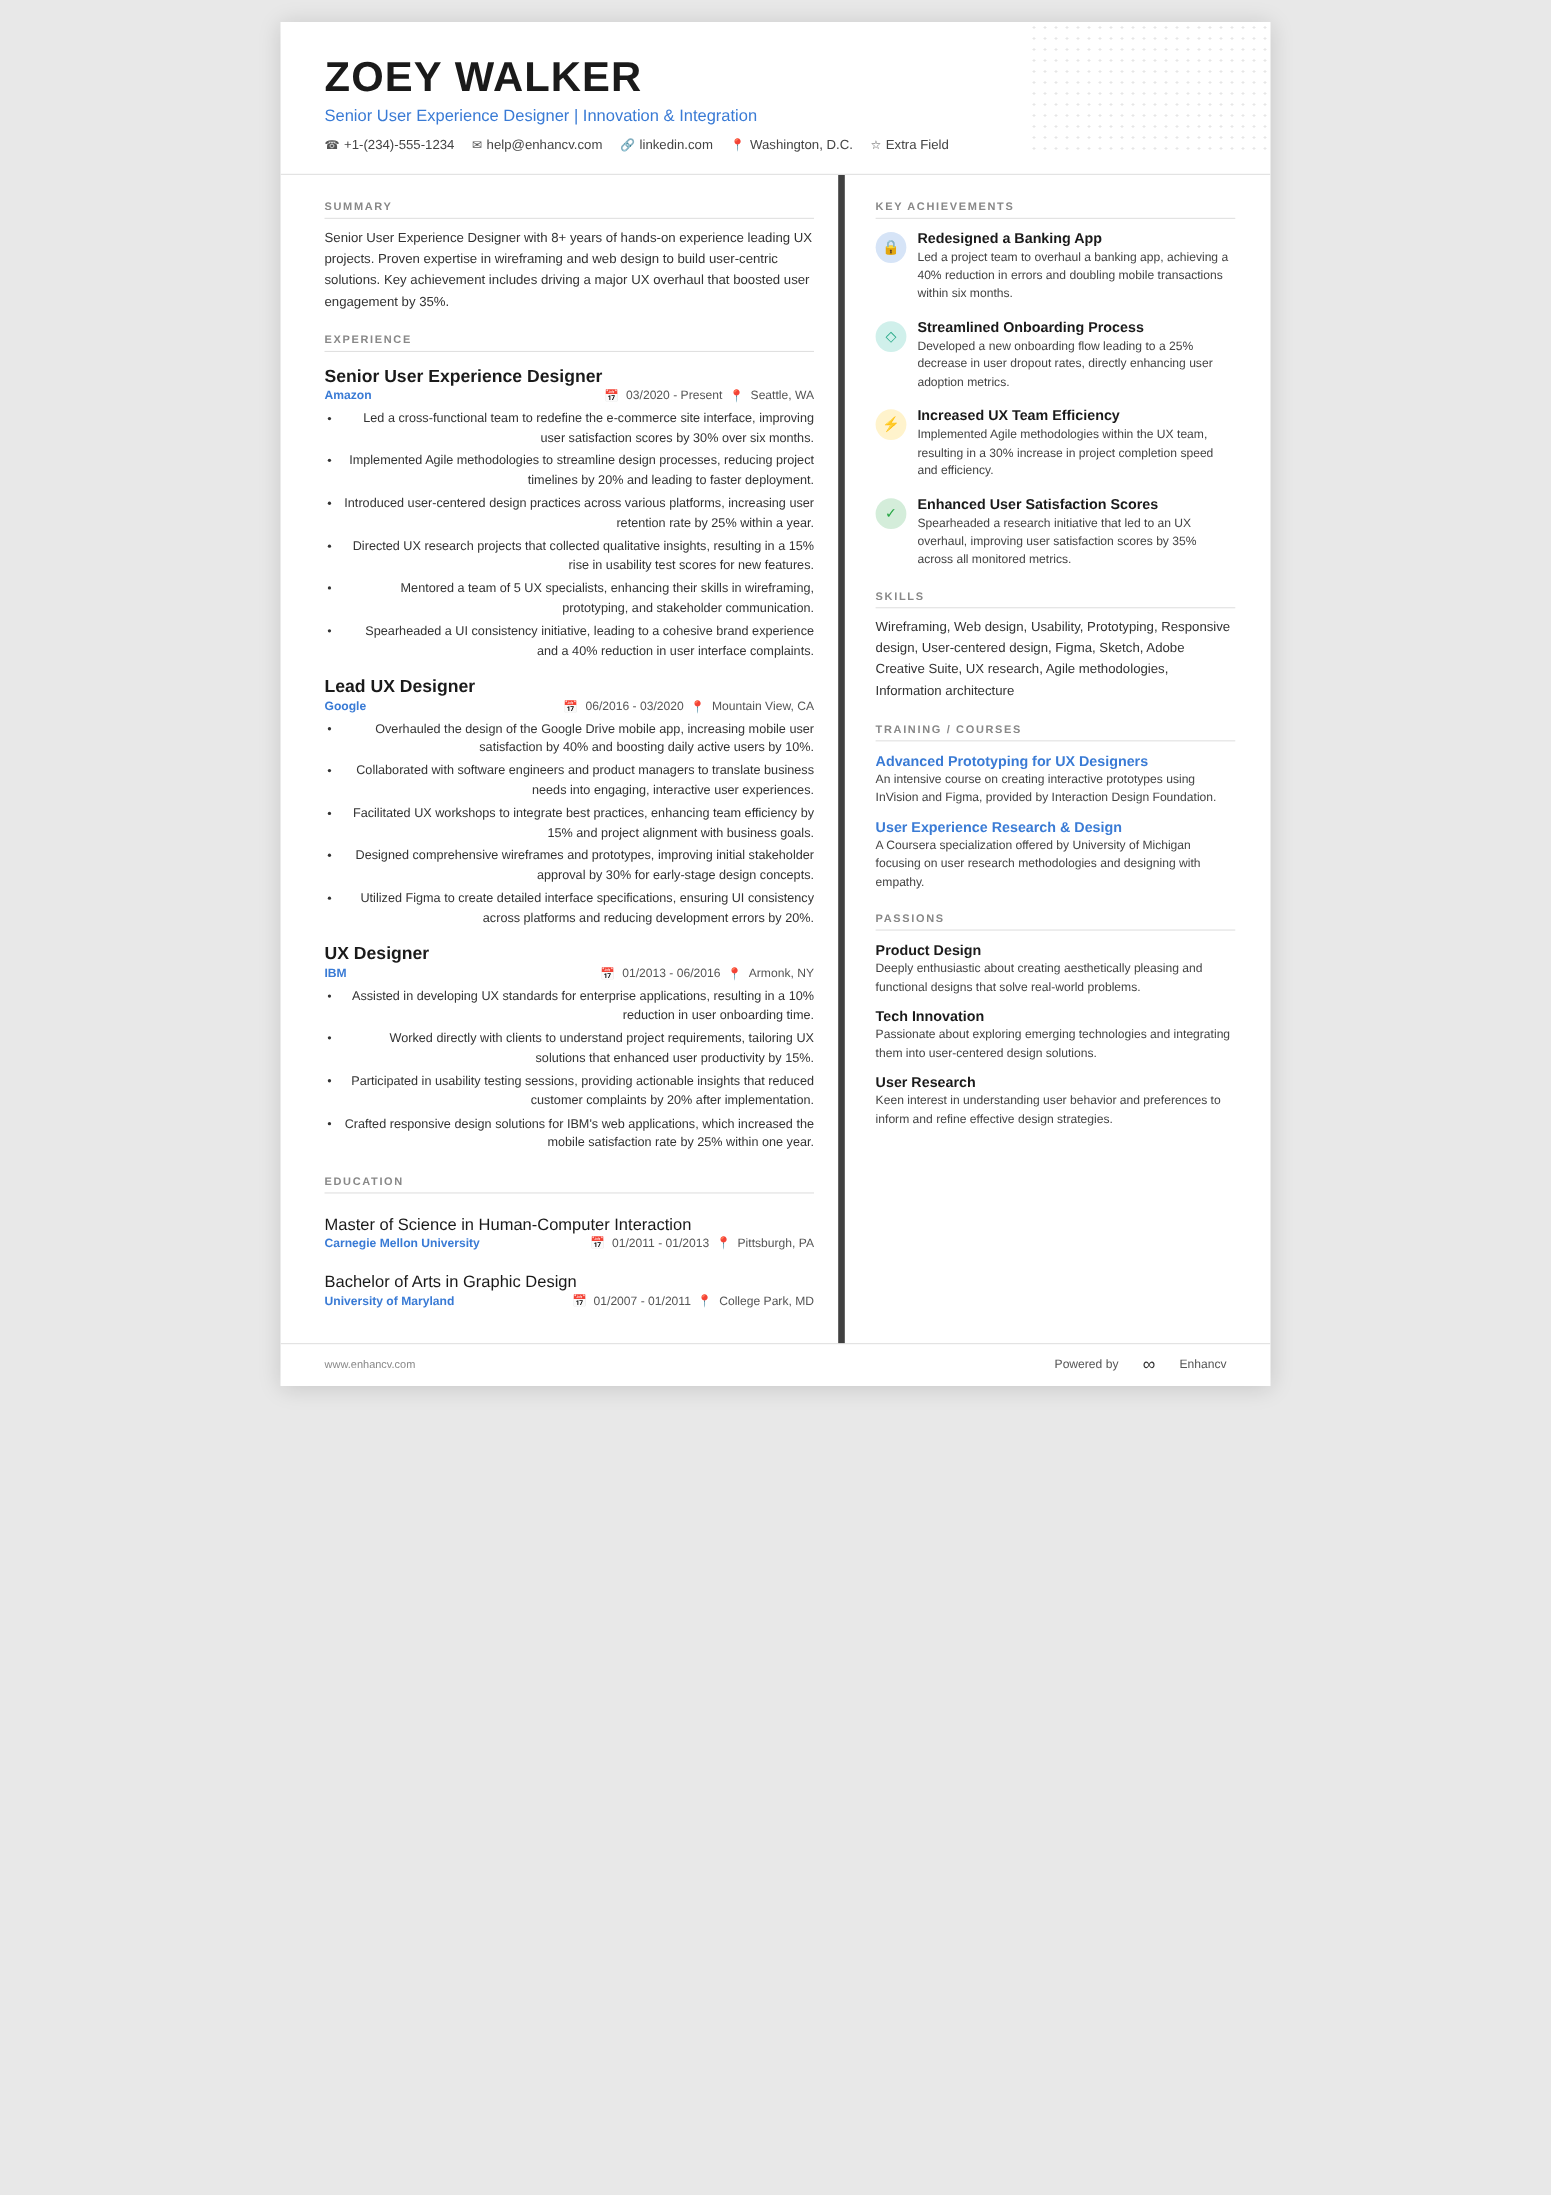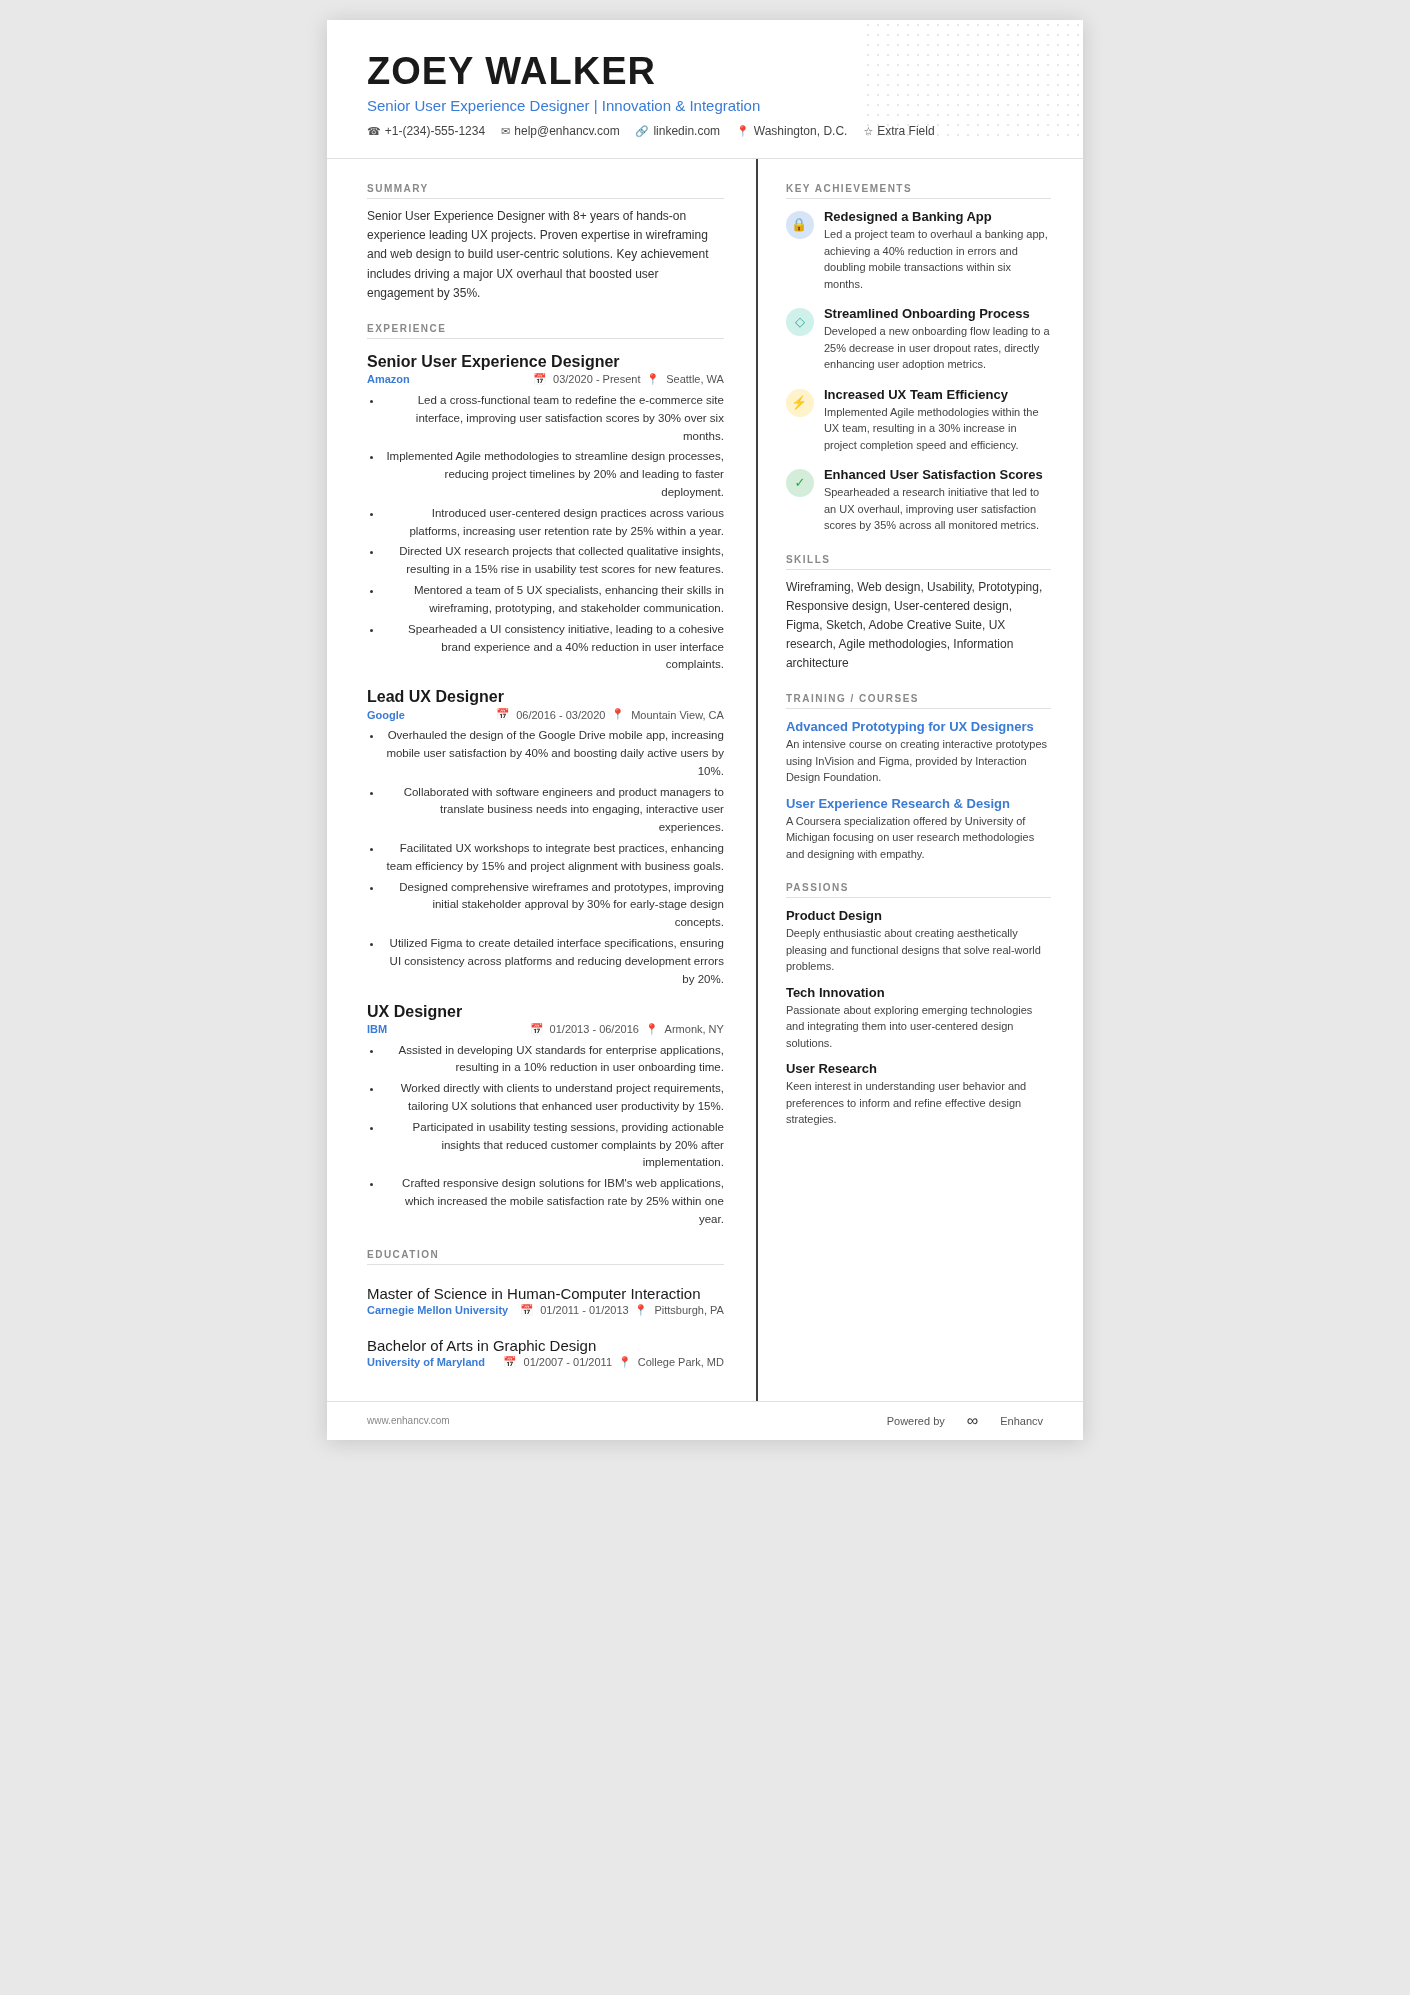--- a/index.html
+++ b/index.html
@@ -6,21 +6,21 @@
     body {
       font-family: 'Georgia', serif;
       background: #e8e8e8;
       display: flex;
       justify-content: center;
       align-items: flex-start;
       padding: 20px;
       min-height: 100vh;
     }
     .page {
-      width: 756px;
+      width: 900px;
       background: #fff;
       box-shadow: 0 2px 20px rgba(0,0,0,0.15);
       position: relative;
       overflow: hidden;
     }
     
     .dot-pattern {
       position: absolute;
       top: 0;
       right: 0;
@@ -75,22 +75,22 @@
 
     
     .body {
       display: flex;
       flex-direction: row;
     }
 
     
     .left-col {
       flex: 0 0 57%;
-      padding: 24px 32px 32px 40px;
-      border-right: 2px solid #404040;
+      padding: 24px 22px 32px 40px;
+      border-right: 6px solid #404040;
     }
 
     
     .right-col {
       flex: 0 0 43%;
       padding: 24px 32px 32px 28px;
     }
 
     .section-label {
       font-size: 10px;

